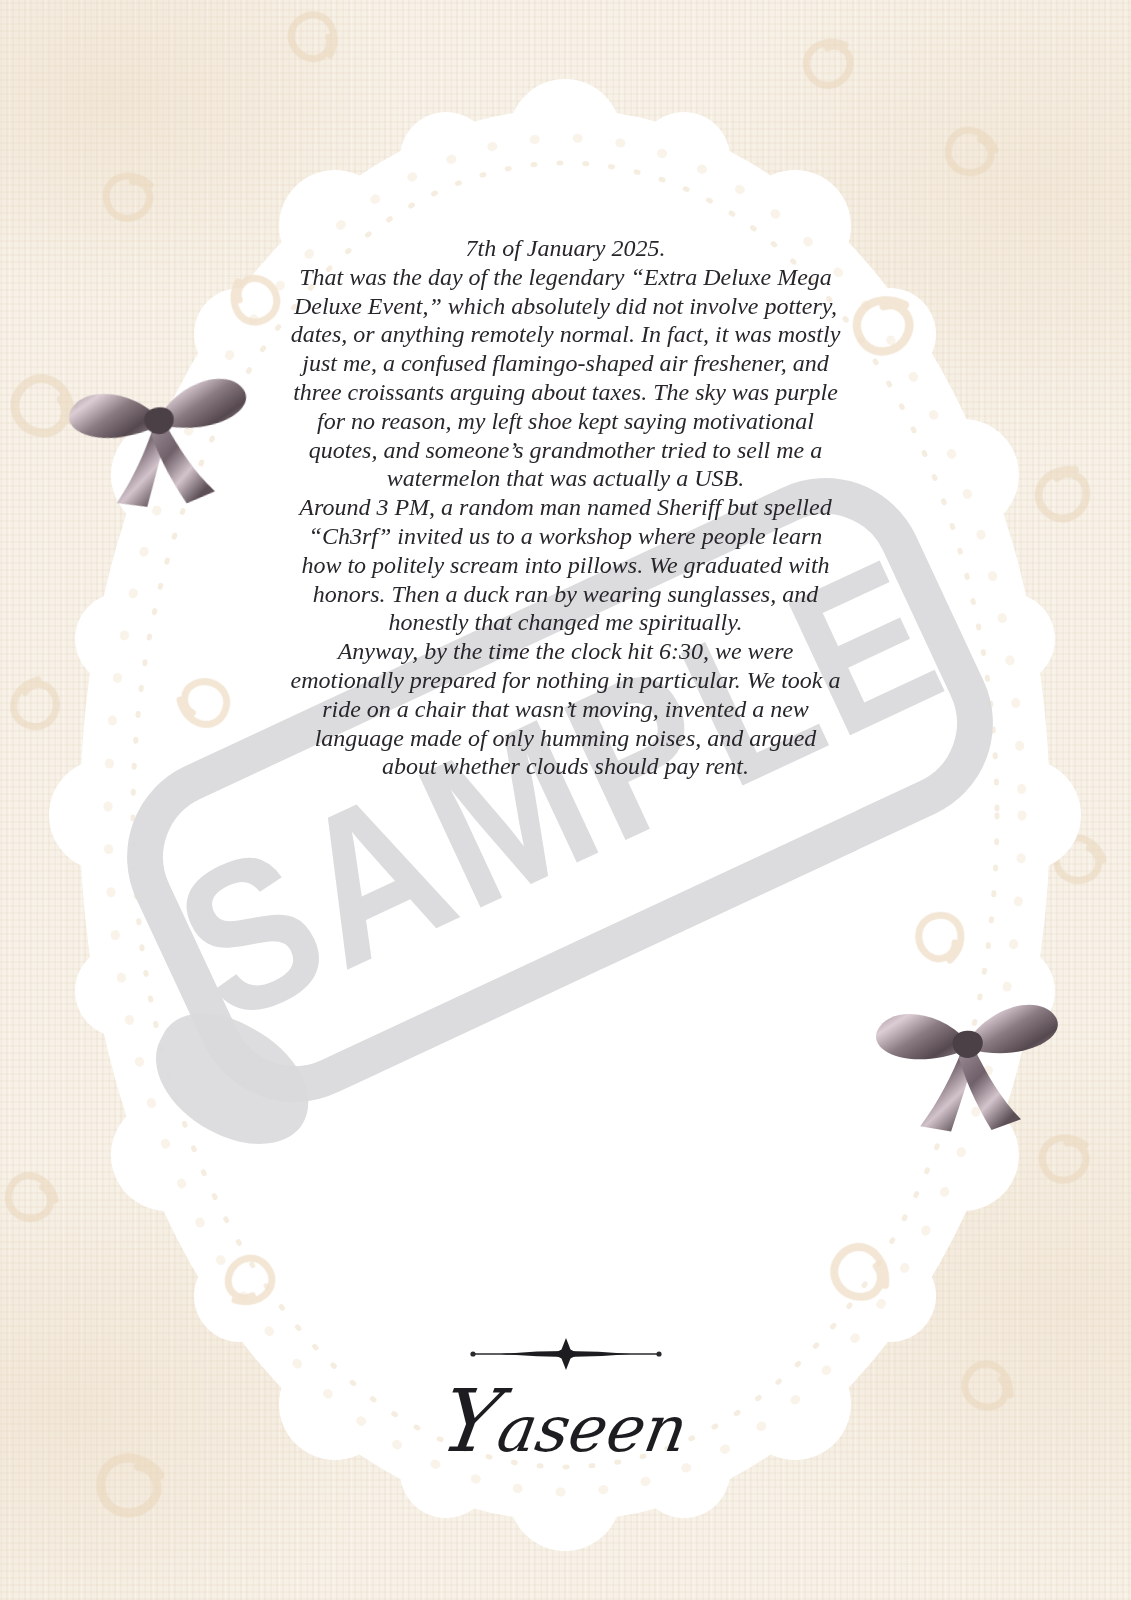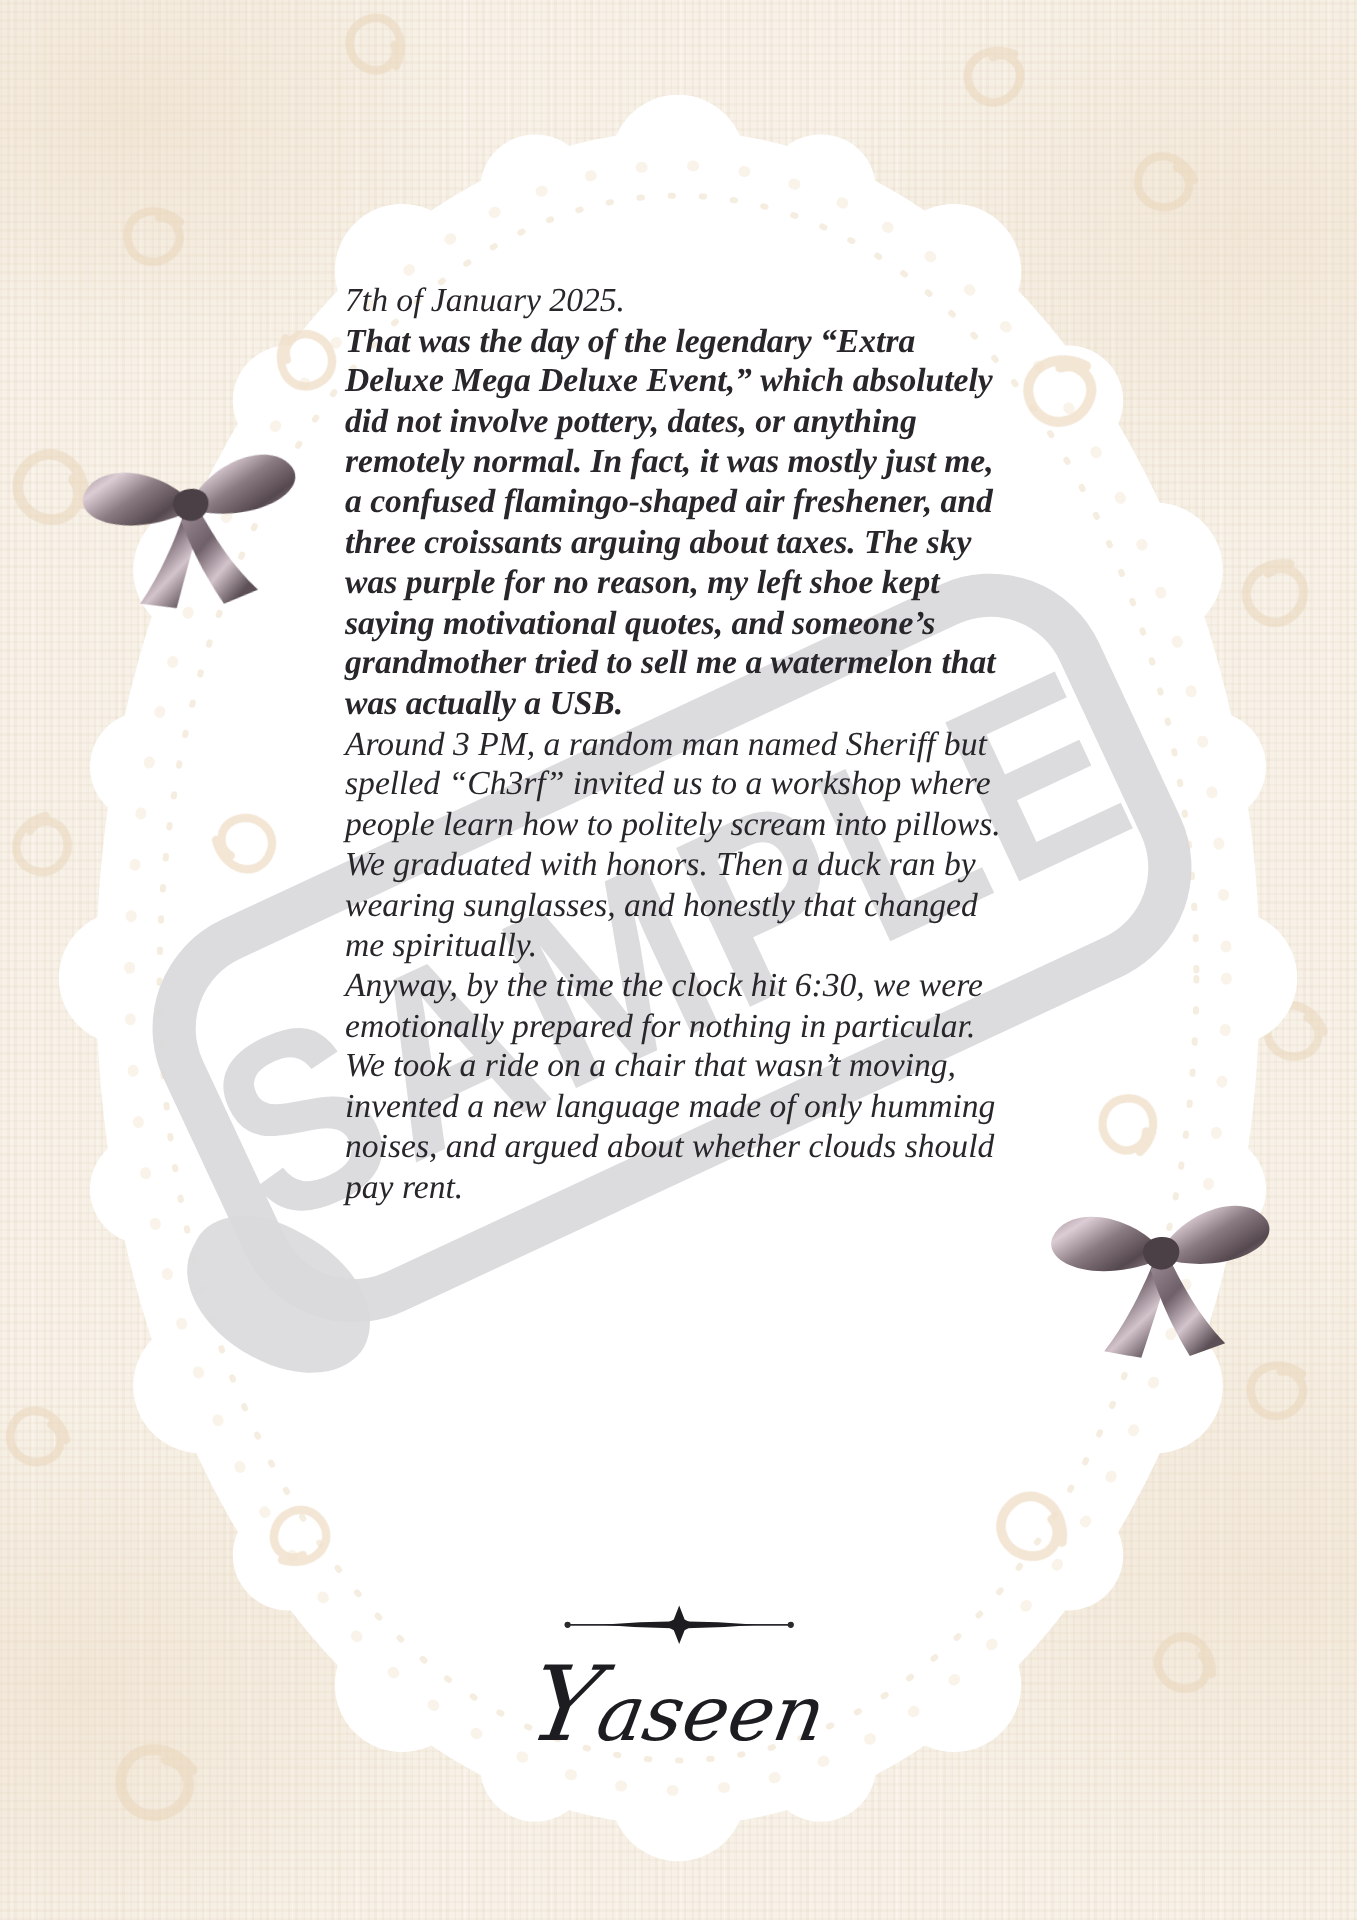--- a/index.html
+++ b/index.html
@@ -30,26 +30,26 @@
   }
   .stamp-blob{
     position:absolute;left:150px;top:1025px;width:165px;height:110px;background:#d9d9dc;
     border-radius:46% 60% 52% 58%;transform:rotate(28deg);z-index:2;opacity:.9;
   }
   .bow{position:absolute;z-index:3;}
   .bow-left{left:62px;top:350px;width:198px;height:168px;transform:rotate(-8deg);}
   .bow-right{left:868px;top:972px;width:202px;height:172px;transform:rotate(-5deg);}
   .letter{
     position:absolute;top:234px;left:50%;transform:translateX(-50%);
-    width:556px;z-index:5;
-    font-style:italic;font-size:28px;line-height:1.2;color:#28262b;
+    width:556px;text-align:center;z-index:5;
+    font-style:italic;font-size:24px;line-height:1.2;color:#28262b;
   }
   .letter p{margin:0;}
   .letter .para{}
-  .letter .date + .para{margin-top:0;font-weight:bold;}
+  .letter .date + .para{margin-top:0;}
   .sig-block{position:absolute;top:1336px;left:0;width:100%;text-align:center;z-index:5;}
   .divider{display:block;margin:0 auto 2px auto;}
   .signature{
     font-family:"DejaVu Serif", serif;font-style:italic;
     font-size:64px;color:#1d1c20;transform:skewX(-10deg);line-height:1.1;
   }
   .signature::first-letter{font-size:1.35em;}
 </style>
 </head>
 <body>

